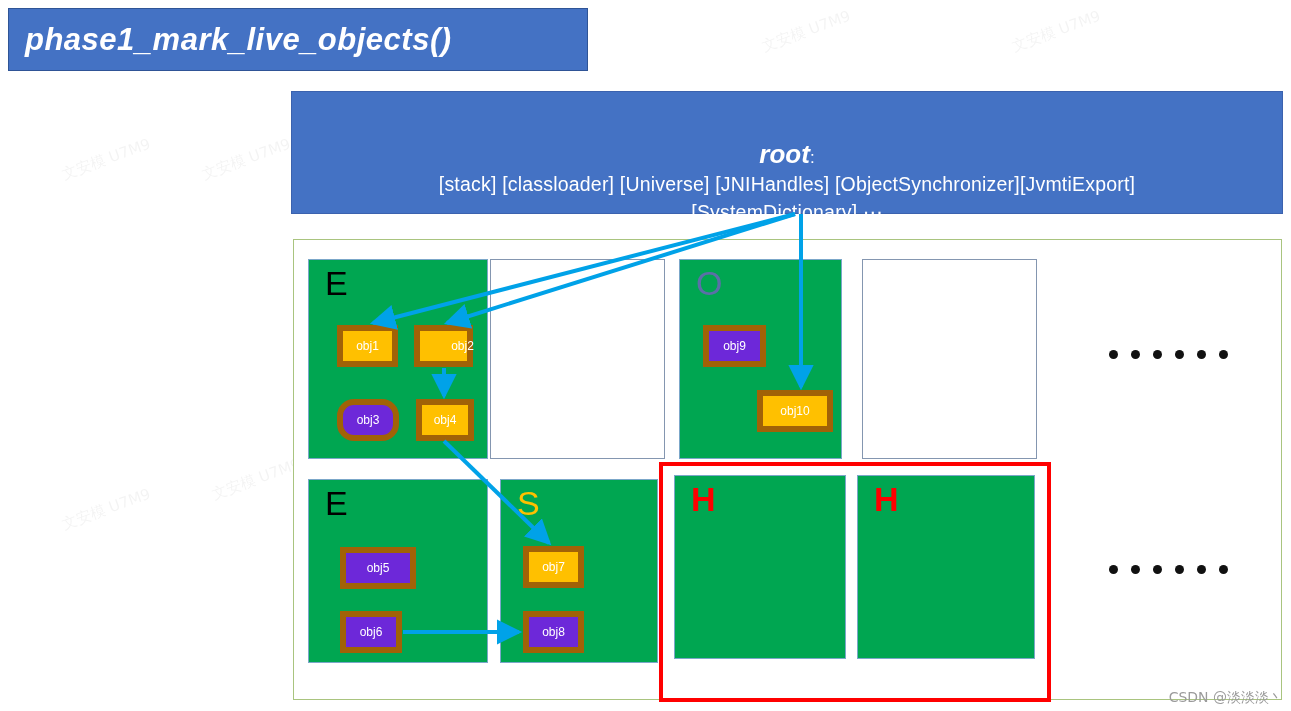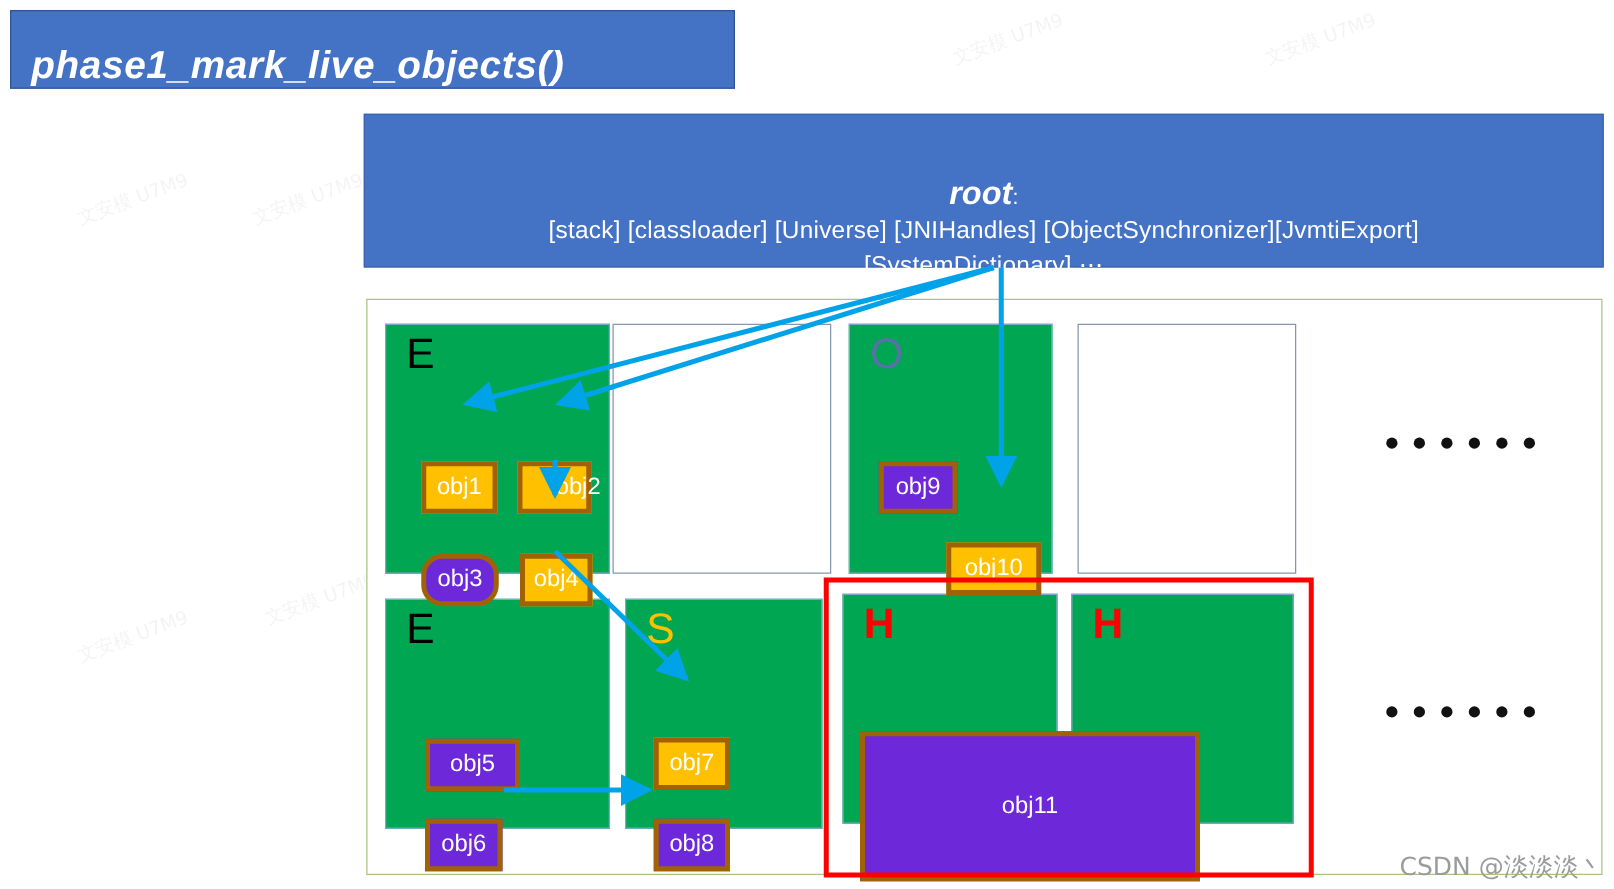--- a/index.html
+++ b/index.html
@@ -10,21 +10,21 @@
     font-family:"Liberation Sans","DejaVu Sans",sans-serif;
     position:relative;
     overflow:hidden;
   }
   .stage{position:absolute;left:0;top:0;width:1291px;height:711px;}
 
   
   #title-banner{
     position:absolute;left:8px;top:8px;width:578px;height:61px;
     background:#4472C4;border:1px solid #2f5496;
-    display:flex;align-items:flex-end;
+    display:flex;align-items:center;
   }
   #title-text{
     color:#ffffff;font-style:italic;font-weight:bold;
     font-size:31px;letter-spacing:.5px;padding-left:16px;
     white-space:nowrap;
   }
 
   
   #root-box{
     position:absolute;left:291px;top:91px;width:992px;height:123px;
@@ -54,21 +54,21 @@
   }
   .lbl-e{color:#000000;}
   .lbl-o{color:#5B6FA8;}
   .lbl-s{color:#FFC000;}
   .lbl-h{color:#FF0000;font-weight:bold;}
 
   
   .obj{
     position:absolute;box-sizing:border-box;
     display:flex;align-items:center;justify-content:center;
-    color:#ffffff;font-size:19px;border:4px solid #a16207;margin-top:44px;
+    color:#ffffff;font-size:12px;border:6px solid #a16207;
   }
   .obj.orange{background:#FFC000;}
   .obj.blue{background:#6d28d9;}
 
   
   #h-highlight{
     position:absolute;left:659px;top:462px;width:392px;height:240px;
     border:4px solid #FF0000;box-sizing:border-box;background:transparent;
     z-index:6;pointer-events:none;
   }
@@ -82,21 +82,21 @@
           pointer-events:none;z-index:8;}
 
   
   .wm{
     position:absolute;color:#000;opacity:.045;font-size:15px;
     transform:rotate(-20deg);white-space:nowrap;pointer-events:none;
     font-family:"DejaVu Sans",sans-serif;
   }
   #csdn-watermark{
     position:absolute;right:8px;bottom:4px;
-    color:#9b9b9b;font-size:20px;white-space:nowrap;
+    color:#9b9b9b;font-size:14px;white-space:nowrap;
     font-family:"DejaVu Sans",sans-serif;z-index:10;
   }
 </style>
 </head>
 <body>
 
 <div class="stage">
 
   <div class="wm" style="left:60px;top:150px;">文安模 U7M9</div>
   <div class="wm" style="left:200px;top:150px;">文安模 U7M9</div>
@@ -166,21 +166,20 @@
   <div class="obj blue" style="left:340px;top:611px;width:62px;height:42px;text-align:center;">obj6</div>
 
   <div class="obj orange" style="left:523px;top:546px;width:61px;height:42px;">obj7</div>
 
   <div class="obj blue" style="left:523px;top:611px;width:61px;height:42px;">obj8</div>
 
   <div class="obj blue" style="left:703px;top:325px;width:63px;height:42px;">obj9</div>
 
   <div class="obj orange" style="left:757px;top:390px;width:76px;height:42px;">obj10</div>
 
-  <div class="obj blue" style="left:688px;top:541px;width:272px;height:120px;">obj11</div>
 
   <div class="dots" style="left:1109px;top:350px;">
     <span></span>
     <span></span>
     <span></span>
     <span></span>
     <span></span>
     <span></span>
   </div>
 

